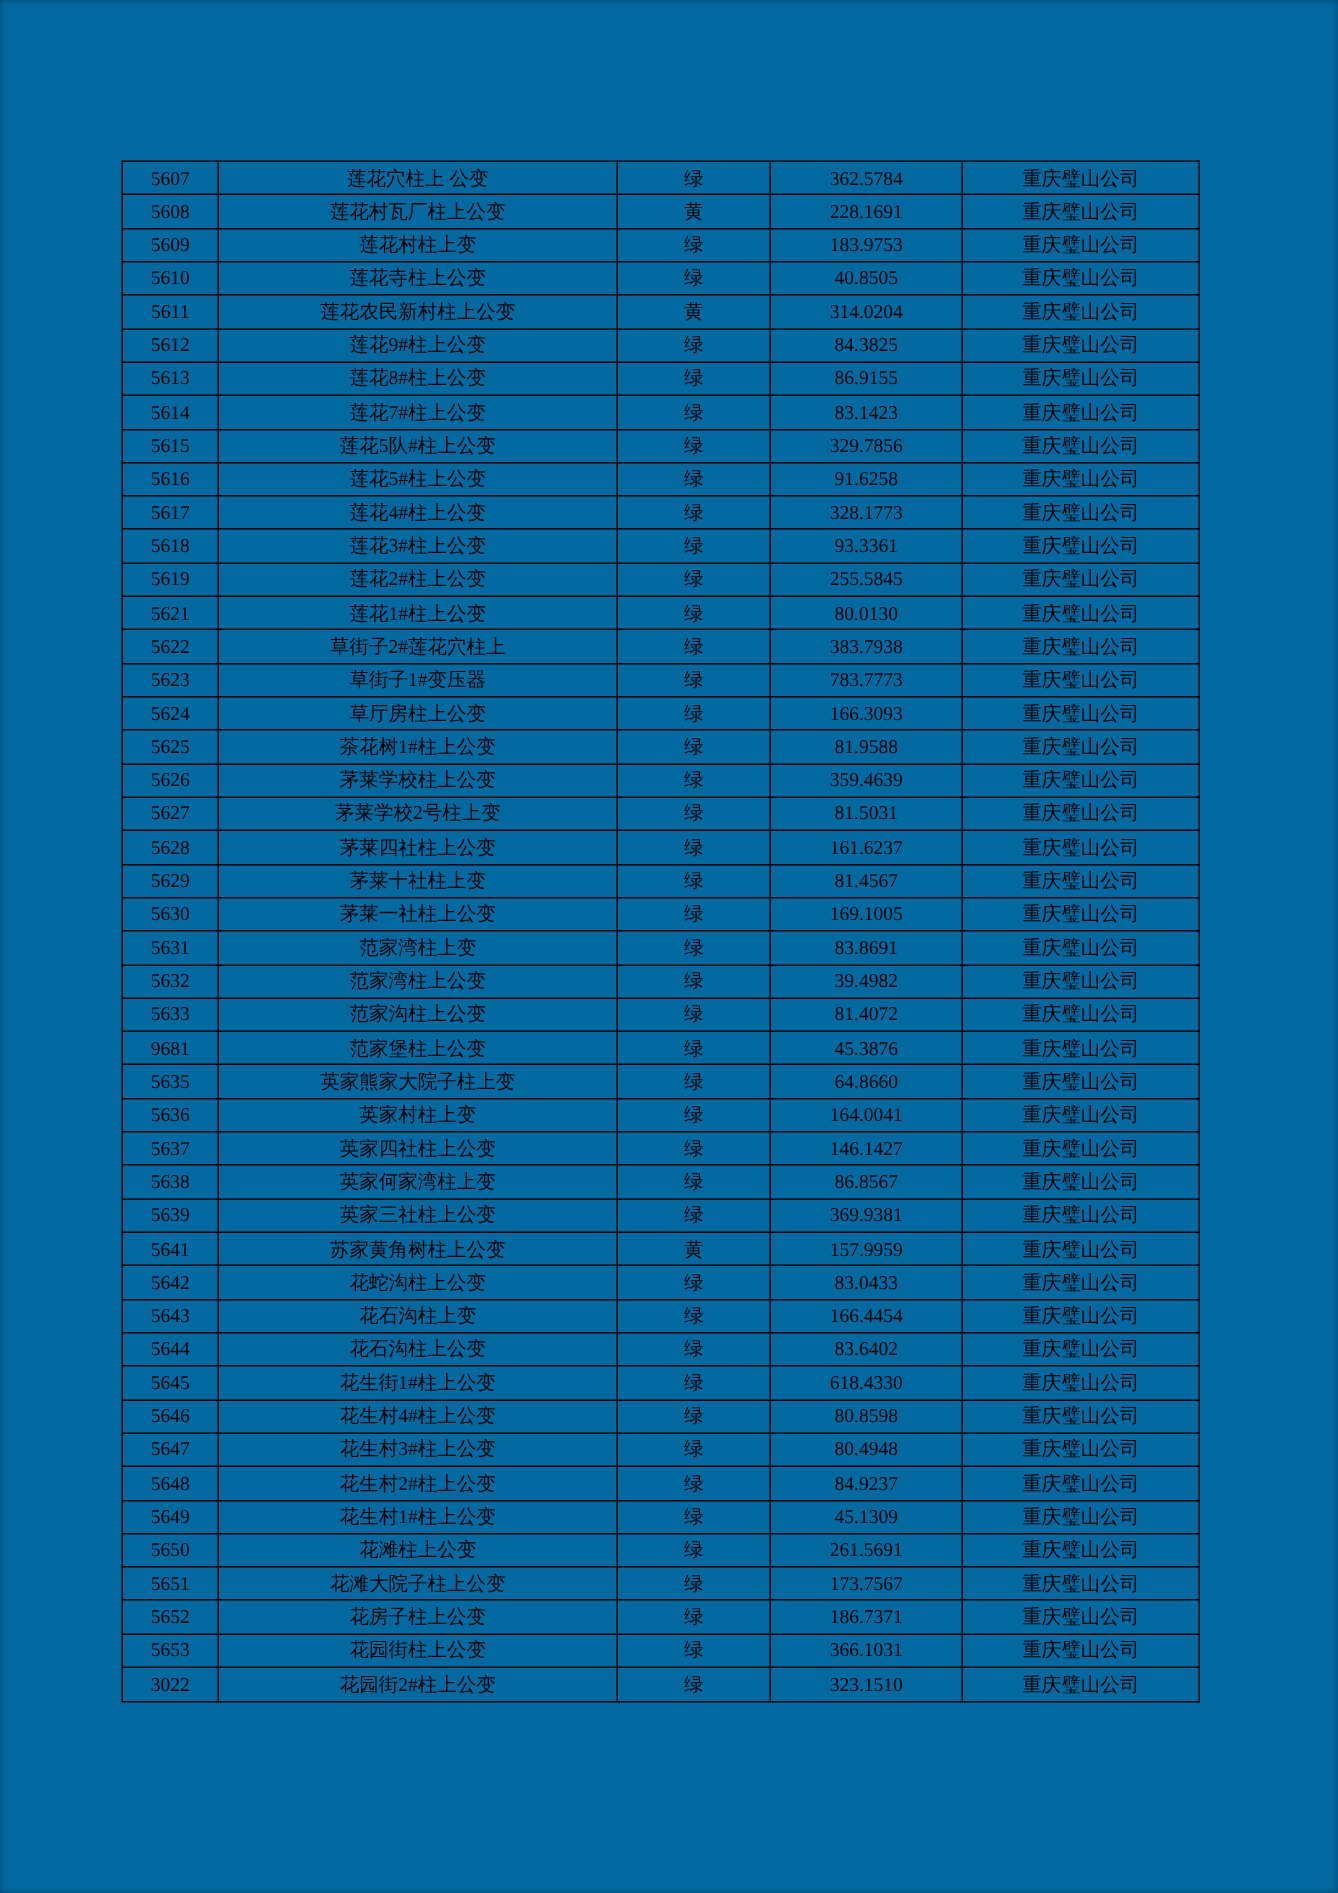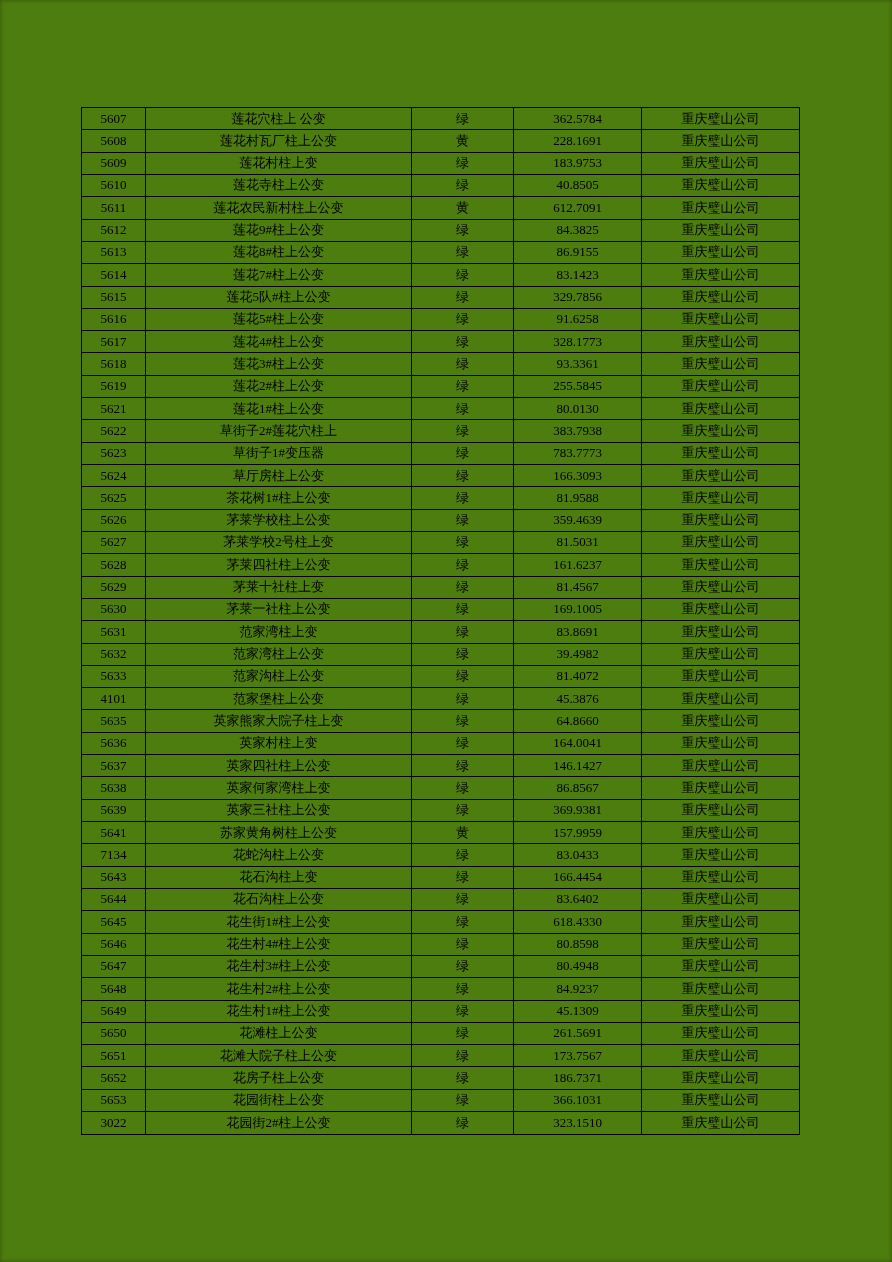--- a/index.html
+++ b/index.html
@@ -7,21 +7,21 @@
   body {
     width: 892px;
     height: 1262px;
     background: #f2f2f2;
     font-family: "Liberation Serif", serif;
   }
   .page {
     position: relative;
     width: 892px;
     height: 1262px;
-    background: #4d7c0f;
+    background: #0369a1;
     box-shadow: inset 0 0 4px rgba(0,0,0,0.35);
     overflow: hidden;
   }
   table.data-table {
     position: absolute;
     left: 81px;
     top: 107px;
     width: 718px;
     height: 1028px;
     border-collapse: collapse;
@@ -86,21 +86,21 @@
     <td>莲花寺柱上公变</td>
     <td>绿</td>
     <td>40.8505</td>
     <td>重庆璧山公司</td>
   </tr>
 
   <tr>
     <td>5611</td>
     <td>莲花农民新村柱上公变</td>
     <td>黄</td>
-    <td>612.7091</td>
+    <td>314.0204</td>
     <td>重庆璧山公司</td>
   </tr>
 
   <tr>
     <td>5612</td>
     <td>莲花9#柱上公变</td>
     <td>绿</td>
     <td>84.3825</td>
     <td>重庆璧山公司</td>
   </tr>
@@ -260,21 +260,21 @@
 
   <tr>
     <td>5633</td>
     <td>范家沟柱上公变</td>
     <td>绿</td>
     <td>81.4072</td>
     <td>重庆璧山公司</td>
   </tr>
 
   <tr>
-    <td>4101</td>
+    <td>9681</td>
     <td>范家堡柱上公变</td>
     <td>绿</td>
     <td>45.3876</td>
     <td>重庆璧山公司</td>
   </tr>
 
   <tr>
     <td>5635</td>
     <td>英家熊家大院子柱上变</td>
     <td>绿</td>
@@ -317,21 +317,21 @@
 
   <tr>
     <td>5641</td>
     <td>苏家黄角树柱上公变</td>
     <td>黄</td>
     <td>157.9959</td>
     <td>重庆璧山公司</td>
   </tr>
 
   <tr>
-    <td>7134</td>
+    <td>5642</td>
     <td>花蛇沟柱上公变</td>
     <td>绿</td>
     <td>83.0433</td>
     <td>重庆璧山公司</td>
   </tr>
 
   <tr>
     <td>5643</td>
     <td>花石沟柱上变</td>
     <td>绿</td>

